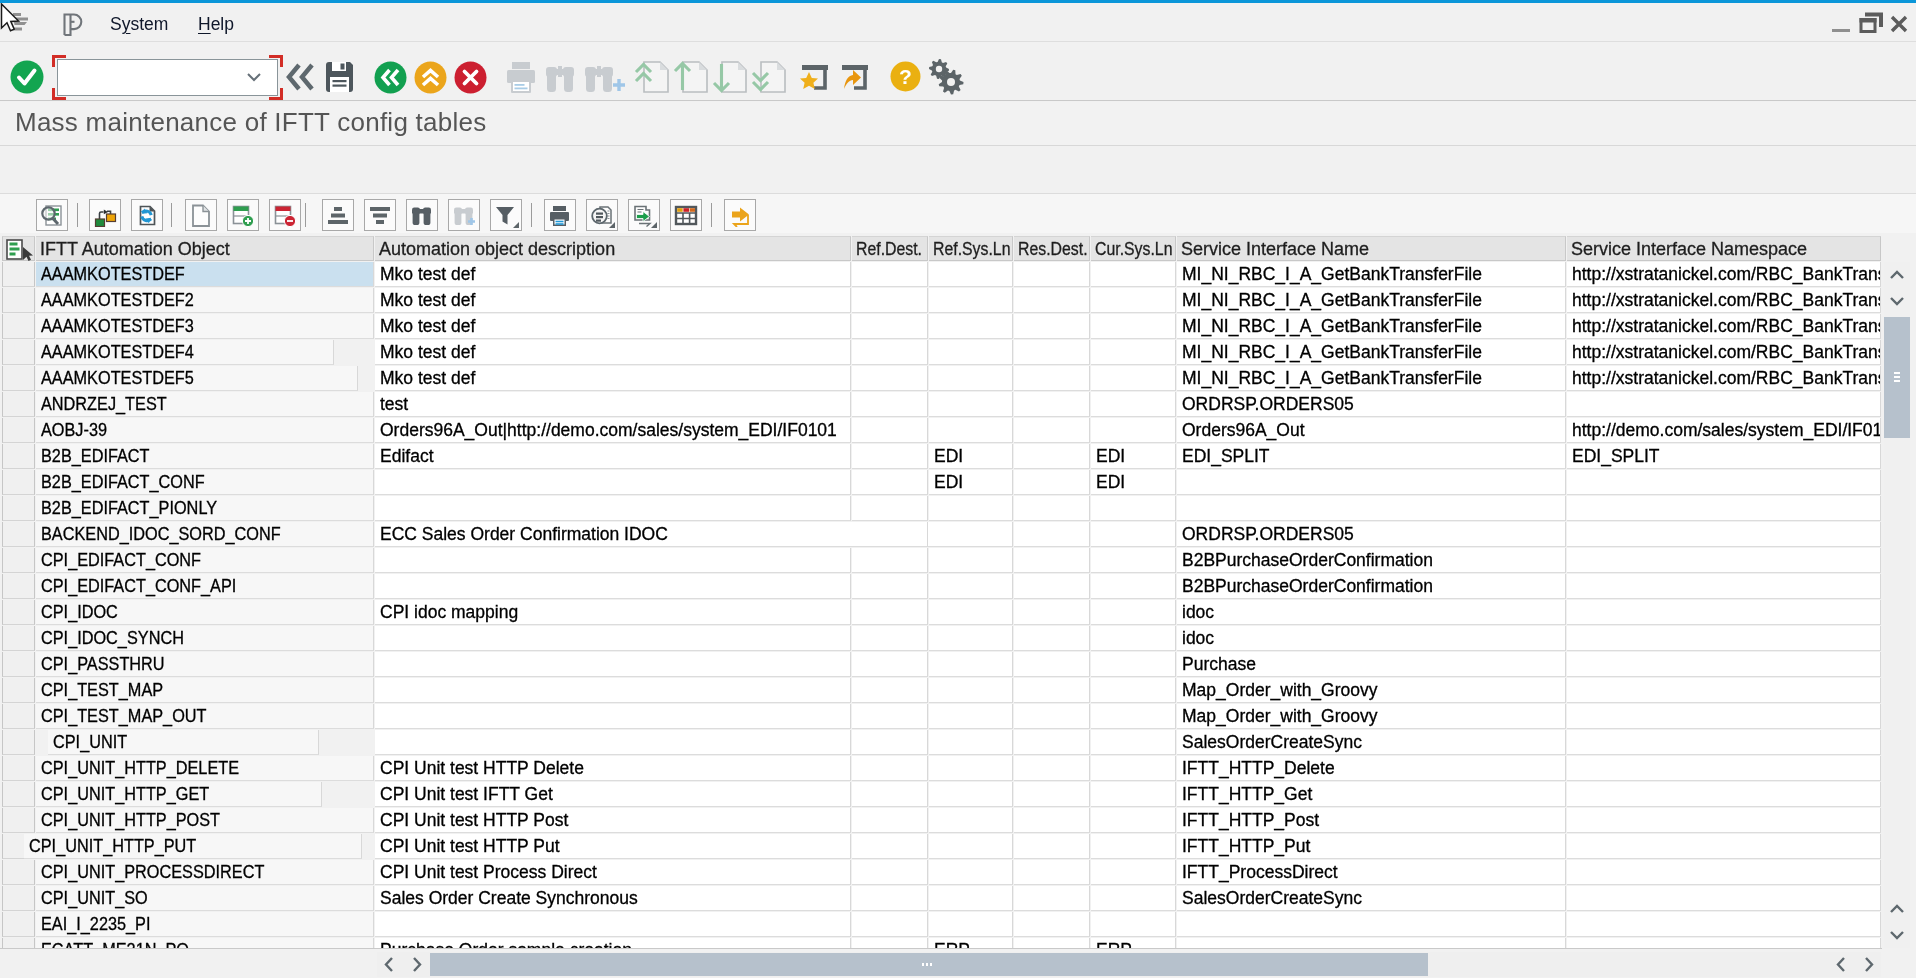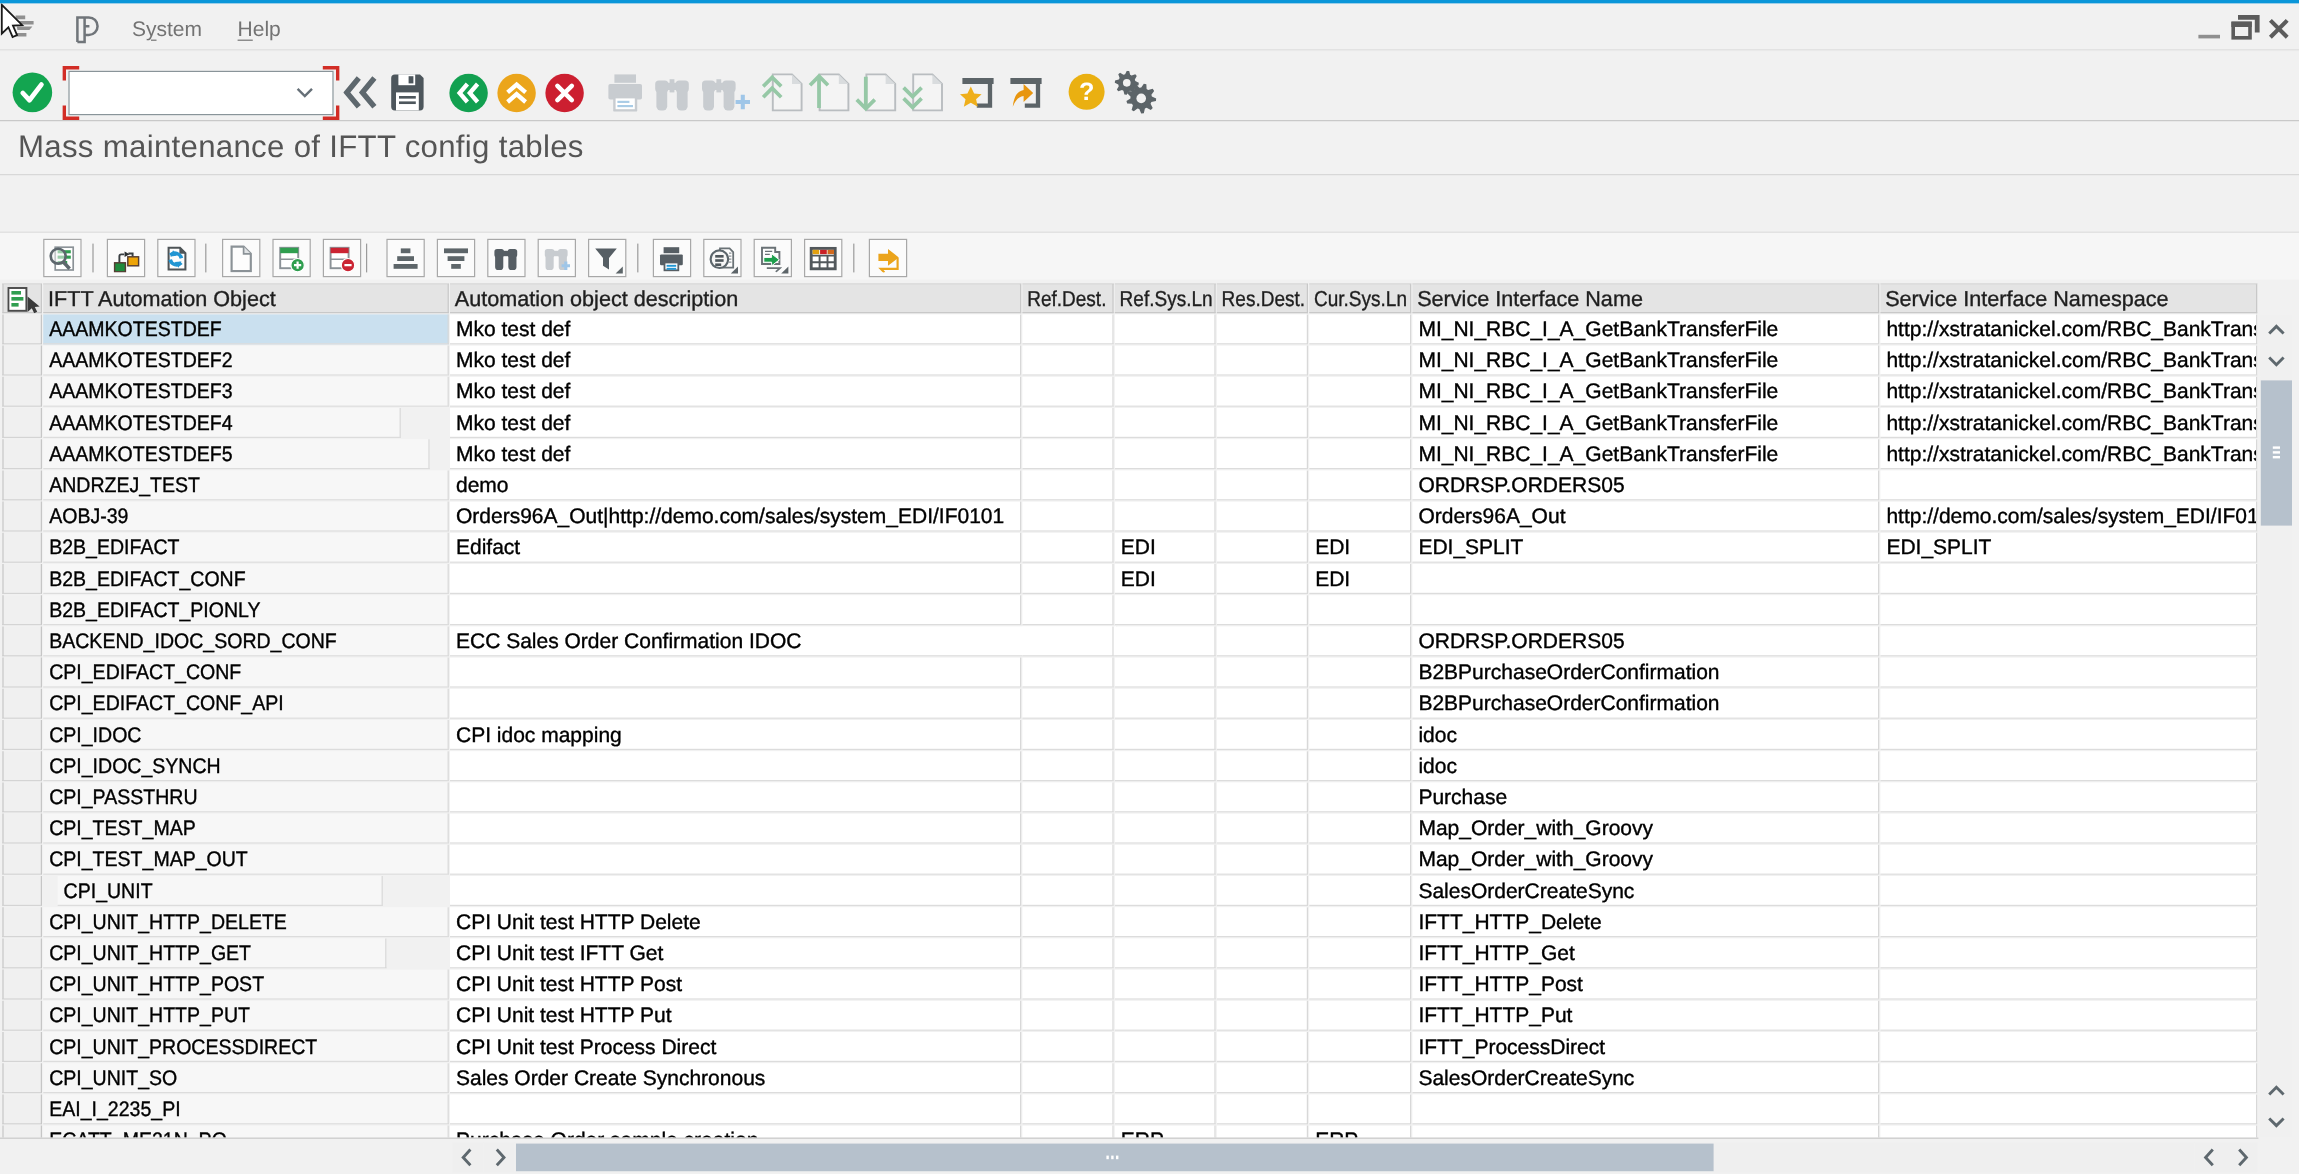--- a/index.html
+++ b/index.html
@@ -1,21 +1,21 @@
 <!DOCTYPE html>
 <html><head><meta charset="utf-8">
 <style>
 *{margin:0;padding:0;box-sizing:border-box}
 html,body{width:1916px;height:978px;overflow:hidden;background:#f1f1f1;
  font-family:"Liberation Sans",sans-serif;position:relative}
 .abs{position:absolute}
 
 #bluebar{position:absolute;left:0;top:0;width:1916px;height:3px;background:#0a96d9}
 #menubar{position:absolute;left:0;top:3px;width:1916px;height:39px;background:#f1f1f1;border-bottom:1px solid #dedede}
-.mitem{position:absolute;top:11px;font-size:17.5px;color:#737373}
+.mitem{position:absolute;top:11px;font-size:17.5px;color:#0f172a}
 #toolbar{position:absolute;left:0;top:43px;width:1916px;height:58px;background:#f1f1f1;border-bottom:1px solid #c9c9c9}
 #titlebar{position:absolute;left:0;top:102px;width:1916px;height:44px;background:#f2f2f2;border-bottom:1px solid #d8d8d8}
 #title{position:absolute;left:15px;top:5px;font-size:26px;color:#555;letter-spacing:.25px}
 
 #alvbar{position:absolute;left:0;top:193px;width:1916px;height:40px;background:#f6f6f6;border-top:1px solid #dcdcdc}
 .tbtn{position:absolute;top:5px;width:32px;height:32px;background:#fbfbfb;border:1px solid #a8a8a8}
 .tsep{position:absolute;top:9px;width:1px;height:24px;background:#9b9b9b}
 
 #grid{position:absolute;left:0;top:236px;width:1916px;height:742px}
 .hc{position:absolute;top:0;height:25px;background:#e4e4e4;border-right:1px solid #c8c8c8;border-bottom:1px solid #c8c8c8;border-top:1px solid #d4d4d4;font-size:18px;color:#1e1e1e;-webkit-text-stroke:.3px #1e1e1e;line-height:25px;padding-left:4px;white-space:nowrap;overflow:hidden}
@@ -443,21 +443,21 @@
         <div class="c" style="left:852px;width:76px"></div>
         <div class="c" style="left:929px;width:84px"></div>
         <div class="c" style="left:1014px;width:76px"></div>
         <div class="c" style="left:1091px;width:85px"></div>
         <div class="c" style="left:1177px;width:389px">MI_NI_RBC_I_A_GetBankTransferFile</div>
         <div class="c" style="left:1567px;width:314px">http://xstratanickel.com/RBC_BankTransferFile</div>
       </div>
 <div class="row" style="top:156px">
         <div class="c selc" style="left:2px;width:33px"></div>
         <div class="c key" style="left:36px;width:338px"><span class="kx">ANDRZEJ_TEST</span></div>
-        <div class="c" style="left:375px;width:476px">demo</div>
+        <div class="c" style="left:375px;width:476px">test</div>
         <div class="c" style="left:852px;width:76px"></div>
         <div class="c" style="left:929px;width:84px"></div>
         <div class="c" style="left:1014px;width:76px"></div>
         <div class="c" style="left:1091px;width:85px"></div>
         <div class="c" style="left:1177px;width:389px">ORDRSP.ORDERS05</div>
         <div class="c" style="left:1567px;width:314px"></div>
       </div>
 <div class="row" style="top:182px">
         <div class="c selc" style="left:2px;width:33px"></div>
         <div class="c key" style="left:36px;width:338px"><span class="kx">AOBJ-39</span></div>
@@ -629,21 +629,21 @@
         <div class="c" style="left:375px;width:476px">CPI Unit test HTTP Post</div>
         <div class="c" style="left:852px;width:76px"></div>
         <div class="c" style="left:929px;width:84px"></div>
         <div class="c" style="left:1014px;width:76px"></div>
         <div class="c" style="left:1091px;width:85px"></div>
         <div class="c" style="left:1177px;width:389px">IFTT_HTTP_Post</div>
         <div class="c" style="left:1567px;width:314px"></div>
       </div>
 <div class="row" style="top:598px">
         <div class="c selc" style="left:2px;width:33px"></div>
-        <div class="c key" style="left:36px;width:338px"><span class="kx">CPI_UNIT_HTTP_PUT</span></div>
+        <div class="c key" style="left:24px;width:338px"><span class="kx">CPI_UNIT_HTTP_PUT</span></div>
         <div class="c" style="left:375px;width:476px">CPI Unit test HTTP Put</div>
         <div class="c" style="left:852px;width:76px"></div>
         <div class="c" style="left:929px;width:84px"></div>
         <div class="c" style="left:1014px;width:76px"></div>
         <div class="c" style="left:1091px;width:85px"></div>
         <div class="c" style="left:1177px;width:389px">IFTT_HTTP_Put</div>
         <div class="c" style="left:1567px;width:314px"></div>
       </div>
 <div class="row" style="top:624px">
         <div class="c selc" style="left:2px;width:33px"></div>

